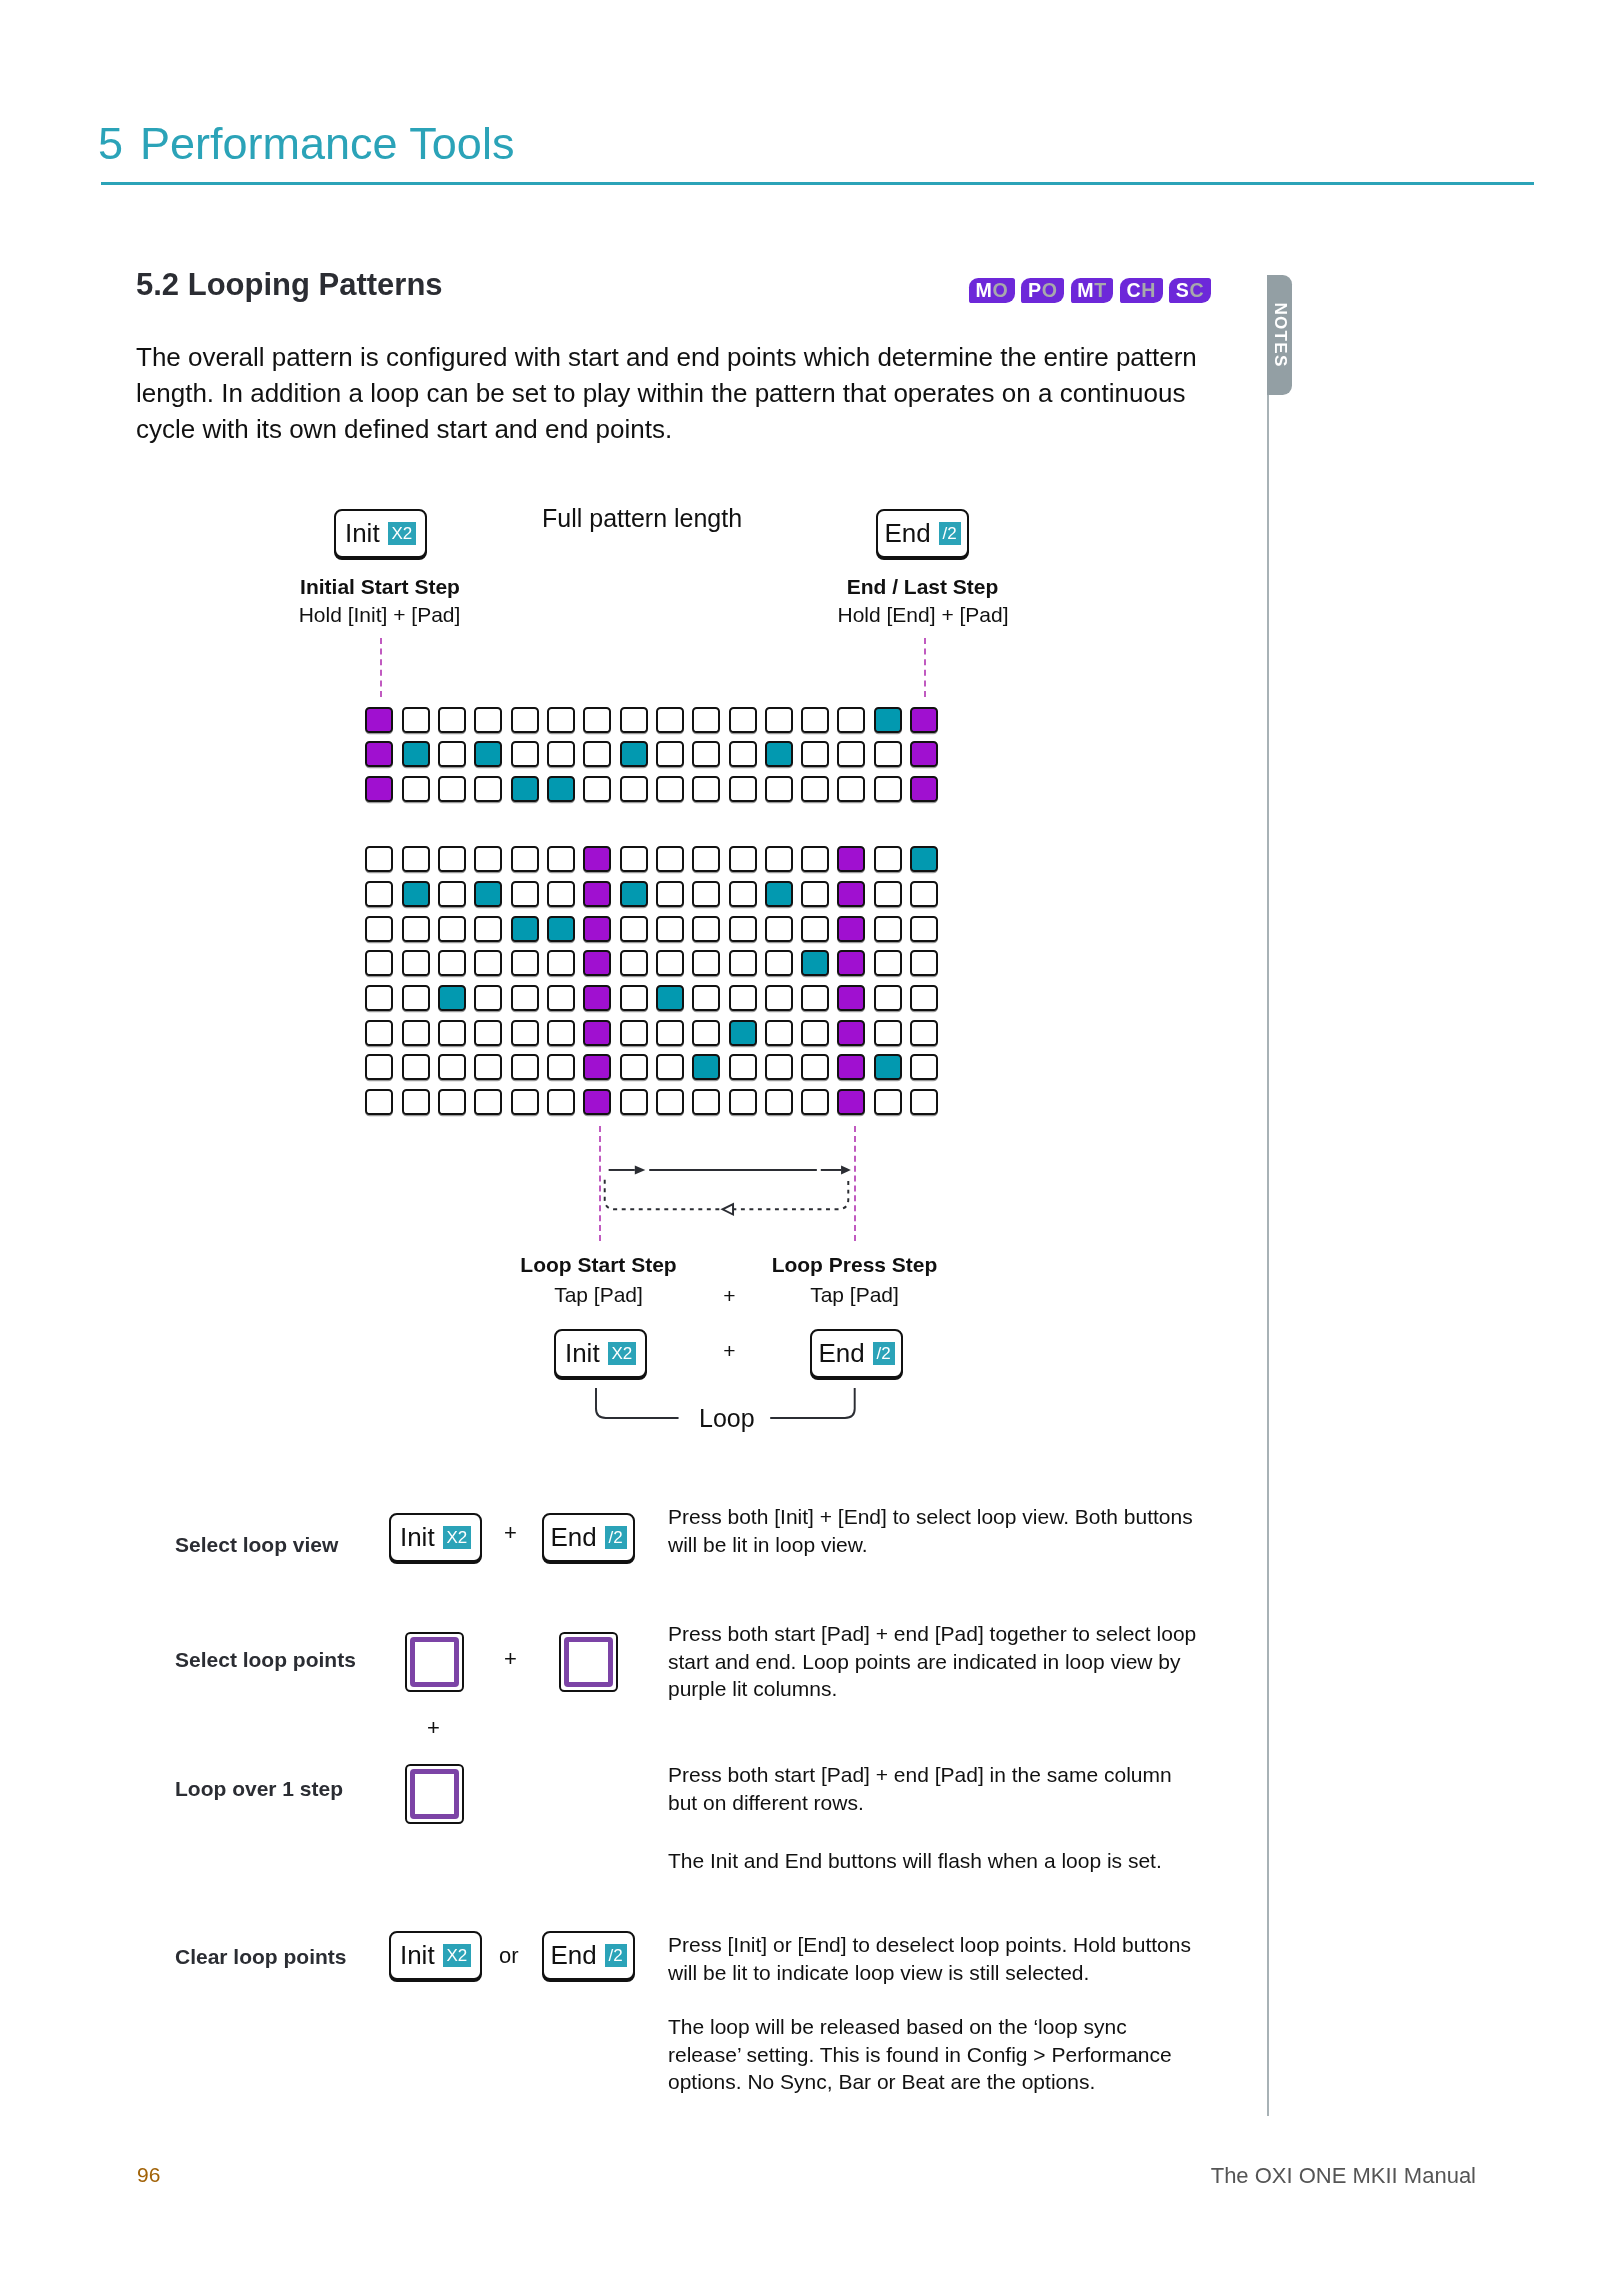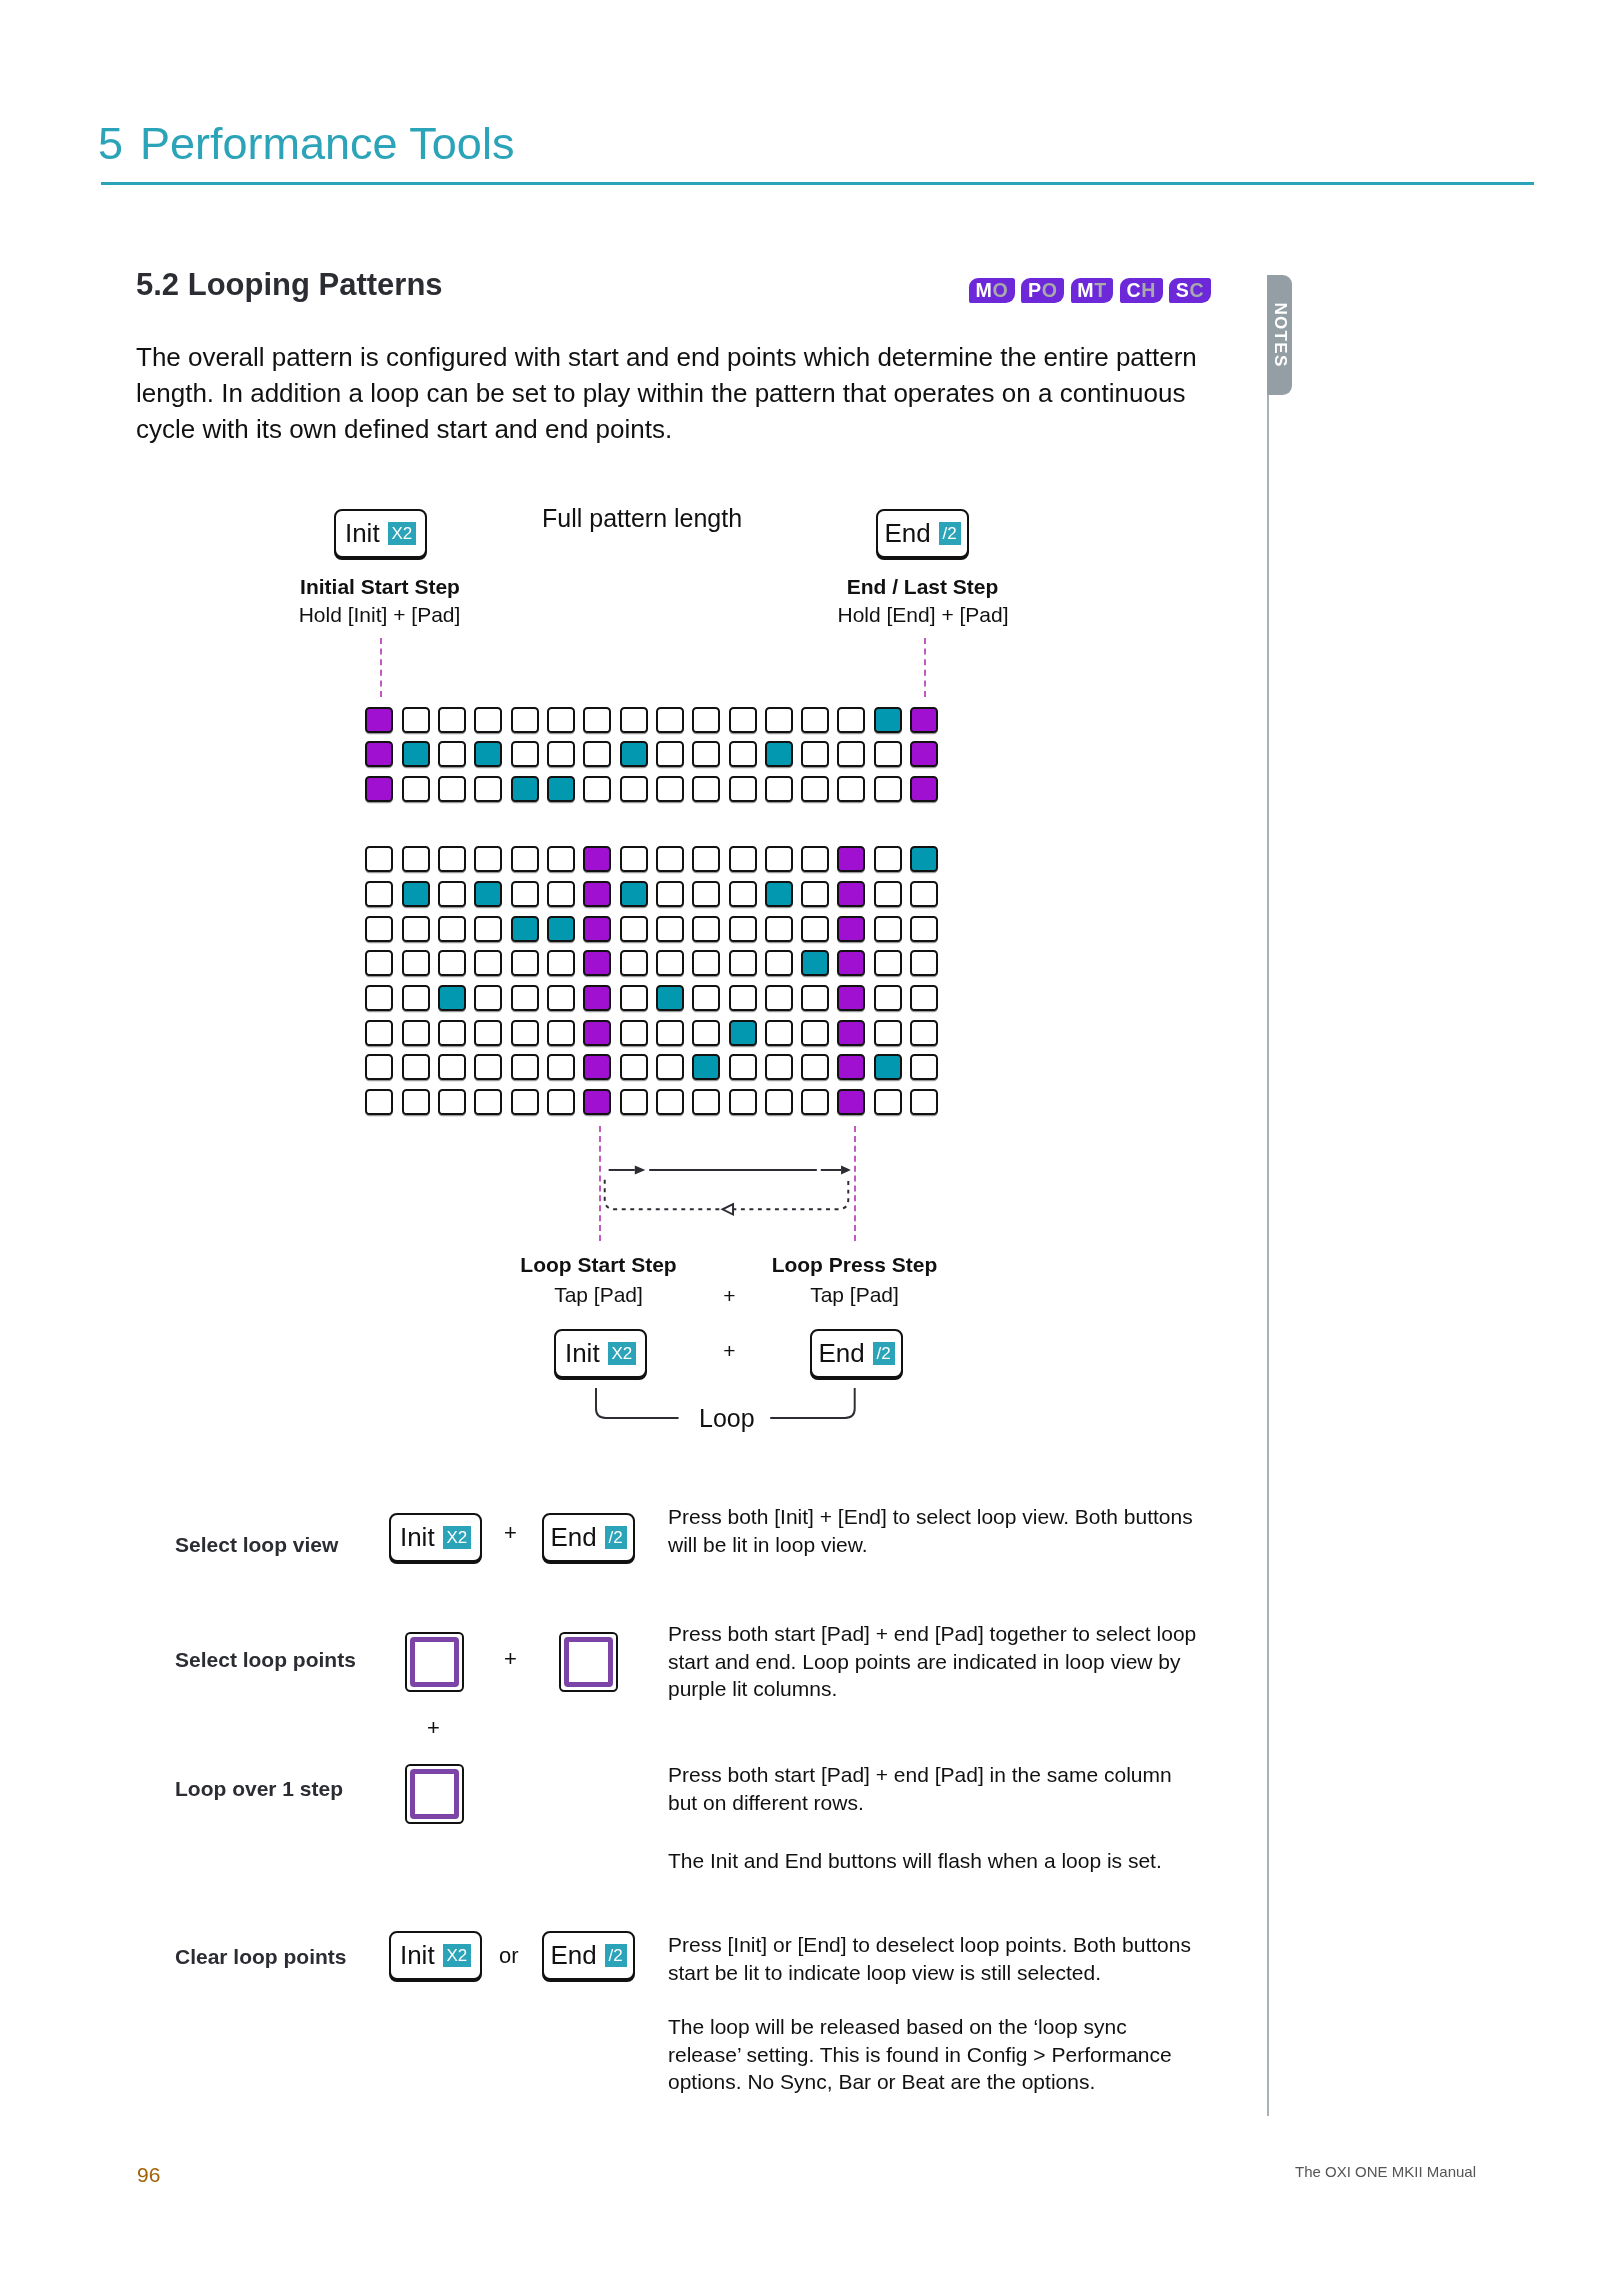--- a/index.html
+++ b/index.html
@@ -36,21 +36,21 @@
 
   .dash-v { position:absolute; width:0; border-left:2px dashed #c05ac0; }
 
   .row-label { position:absolute; left:175px; font-weight:bold; font-size:21px; color:#2b2d33; white-space:nowrap; }
   .row-text { position:absolute; left:668px; width:537px; font-size:21px; line-height:27.5px; color:#111; }
   .plus { position:absolute; font-size:22px; color:#111; }
   .loop-pad { position:absolute; width:59px; height:60px; border:2.6px solid #111; border-radius:5.2px; background:#fff; box-sizing:border-box; }
   .loop-pad::after { content:""; position:absolute; left:2.6px; top:2.6px; right:2.6px; bottom:2.6px;
                      border:5.2px solid #7c44a6; border-radius:3.9px; }
   .footer-page { left:137px; top:2163px; font-size:21px; color:#a16207; }
-  .footer-title { right:147px; top:2163px; font-size:15px; color:#555; }
+  .footer-title { right:147px; top:2163px; font-size:22px; color:#555; }
 </style>
 </head>
 <body>
 
 <div class="abs chapter-title">
   <span class="num">5</span><span>Performance Tools</span>
 </div>
 <div class="abs chapter-rule"></div>
 
 <div class="abs section-title">5.2 Looping Patterns</div>
@@ -330,18 +330,18 @@
 <div class="row-label" style="top:1945px;">Clear loop points</div>
 <div class="key" style="left:389px; top:1931px; width:89px; height:45px;">
   <span>Init</span>
   <span class="tag">X2</span>
 </div>
 <div class="plus" style="left:499px; top:1943px;">or</div>
 <div class="key" style="left:542px; top:1931px; width:89px; height:45px;">
   <span>End</span>
   <span class="tag">/2</span>
 </div>
-<div class="row-text" style="top:1931px;">Press [Init] or [End] to deselect loop points. Both buttons start be lit to indicate loop view is still selected.</div>
+<div class="row-text" style="top:1931px;">Press [Init] or [End] to deselect loop points. Hold buttons will be lit to indicate loop view is still selected.</div>
 <div class="row-text" style="top:2013px;">The loop will be released based on the ‘loop sync release’ setting. This is found in Config &gt; Performance options. No Sync, Bar or Beat are the options.</div>
 
 <div class="abs footer-page">96</div>
 <div class="abs footer-title">The OXI ONE MKII Manual</div>
 
 
 </body></html>

